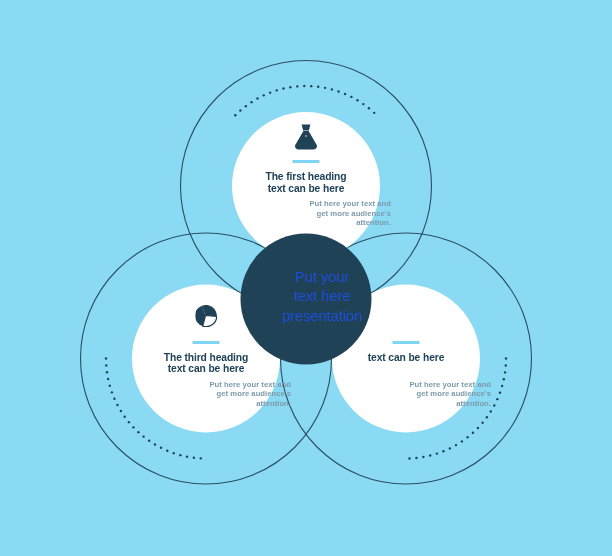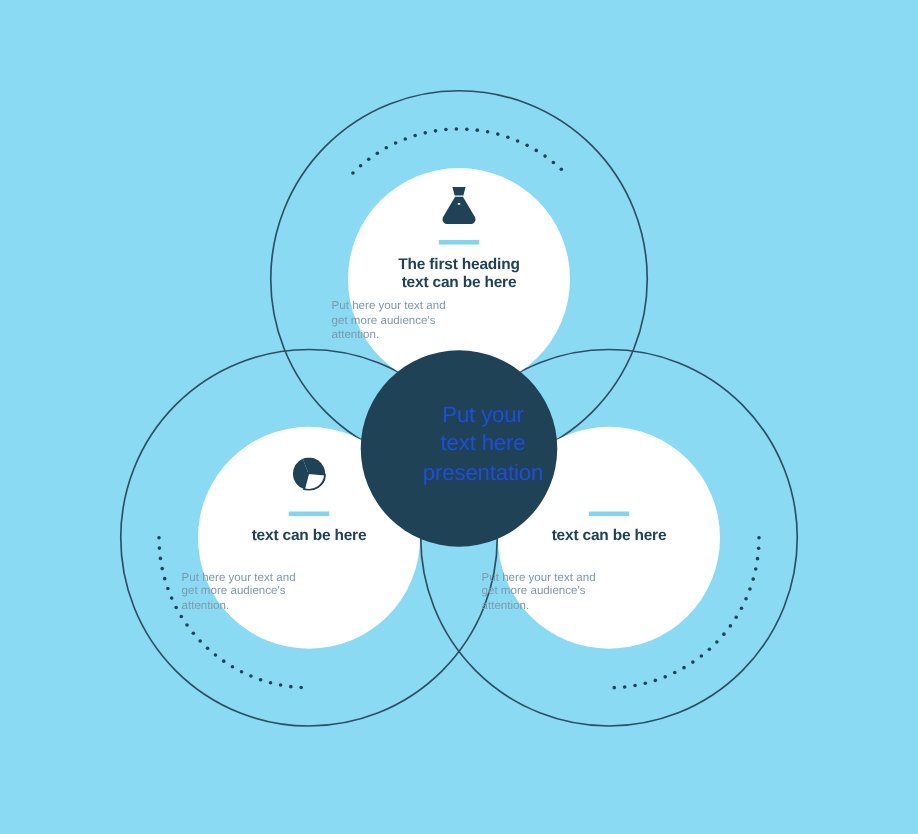--- a/index.html
+++ b/index.html
@@ -14,22 +14,22 @@
 
   .divider{position:absolute;left:50%;transform:translateX(-50%);
            width:27px;height:3px;background:#7fd6f2;}
 
   .heading{position:absolute;left:50%;transform:translateX(-50%);
            width:170px;text-align:center;
            font-size:10.3px;font-weight:bold;line-height:11.7px;
            color:#1f4257;letter-spacing:-0.12px;}
 
   .body{position:absolute;left:50%;transform:translateX(-50%);
-        width:170px;text-align:left;
-        font-size:7.7px;font-weight:normal;line-height:9.5px;
+        width:170px;text-align:right;
+        font-size:7.7px;font-weight:bold;line-height:9.5px;
         color:#7d9aab;letter-spacing:0.02px;}
 
   .center-text{position:absolute;left:16px;width:612px;text-align:center;
         font-size:14.8px;line-height:19.3px;color:#1d4ed8;font-weight:normal;
         letter-spacing:-0.1px;}
 </style>
 </head>
 <body>
 
 <div id="stage">
@@ -163,20 +163,21 @@
   <div class="node" style="left:206px;top:358.5px;">
     <div class="icon" style="top:-53.5px;">
       <svg width="21.6" height="21.6" viewBox="0 0 26 26">
         <path fill="#1f4257" d="M12.4 12.4 L8.05 0.98 A13 13 0 0 1 25.98 13.75 Z"></path>
         <path fill="#1f4257" d="M12.4 12.4 L9.03 25.38 A13 13 0 0 1 8.05 0.98 Z"></path>
         <path fill="#ffffff" stroke="#1f4257" stroke-width="1.6" stroke-linejoin="round" d="M12.4 12.4 L25.98 13.75 A13 13 0 0 1 9.03 25.38 Z"></path>
       </svg>
     </div>
     <div class="divider" style="top:-18px;"></div>
     <div class="heading" style="top:-7px;">
+      <div>The third heading</div>
       <div>text can be here</div>
     </div>
     <div class="body" style="top:21px;">
       <div>Put here your text and</div>
       <div>get more audience's</div>
       <div>attention.</div>
     </div>
   </div>
 
 </div>

